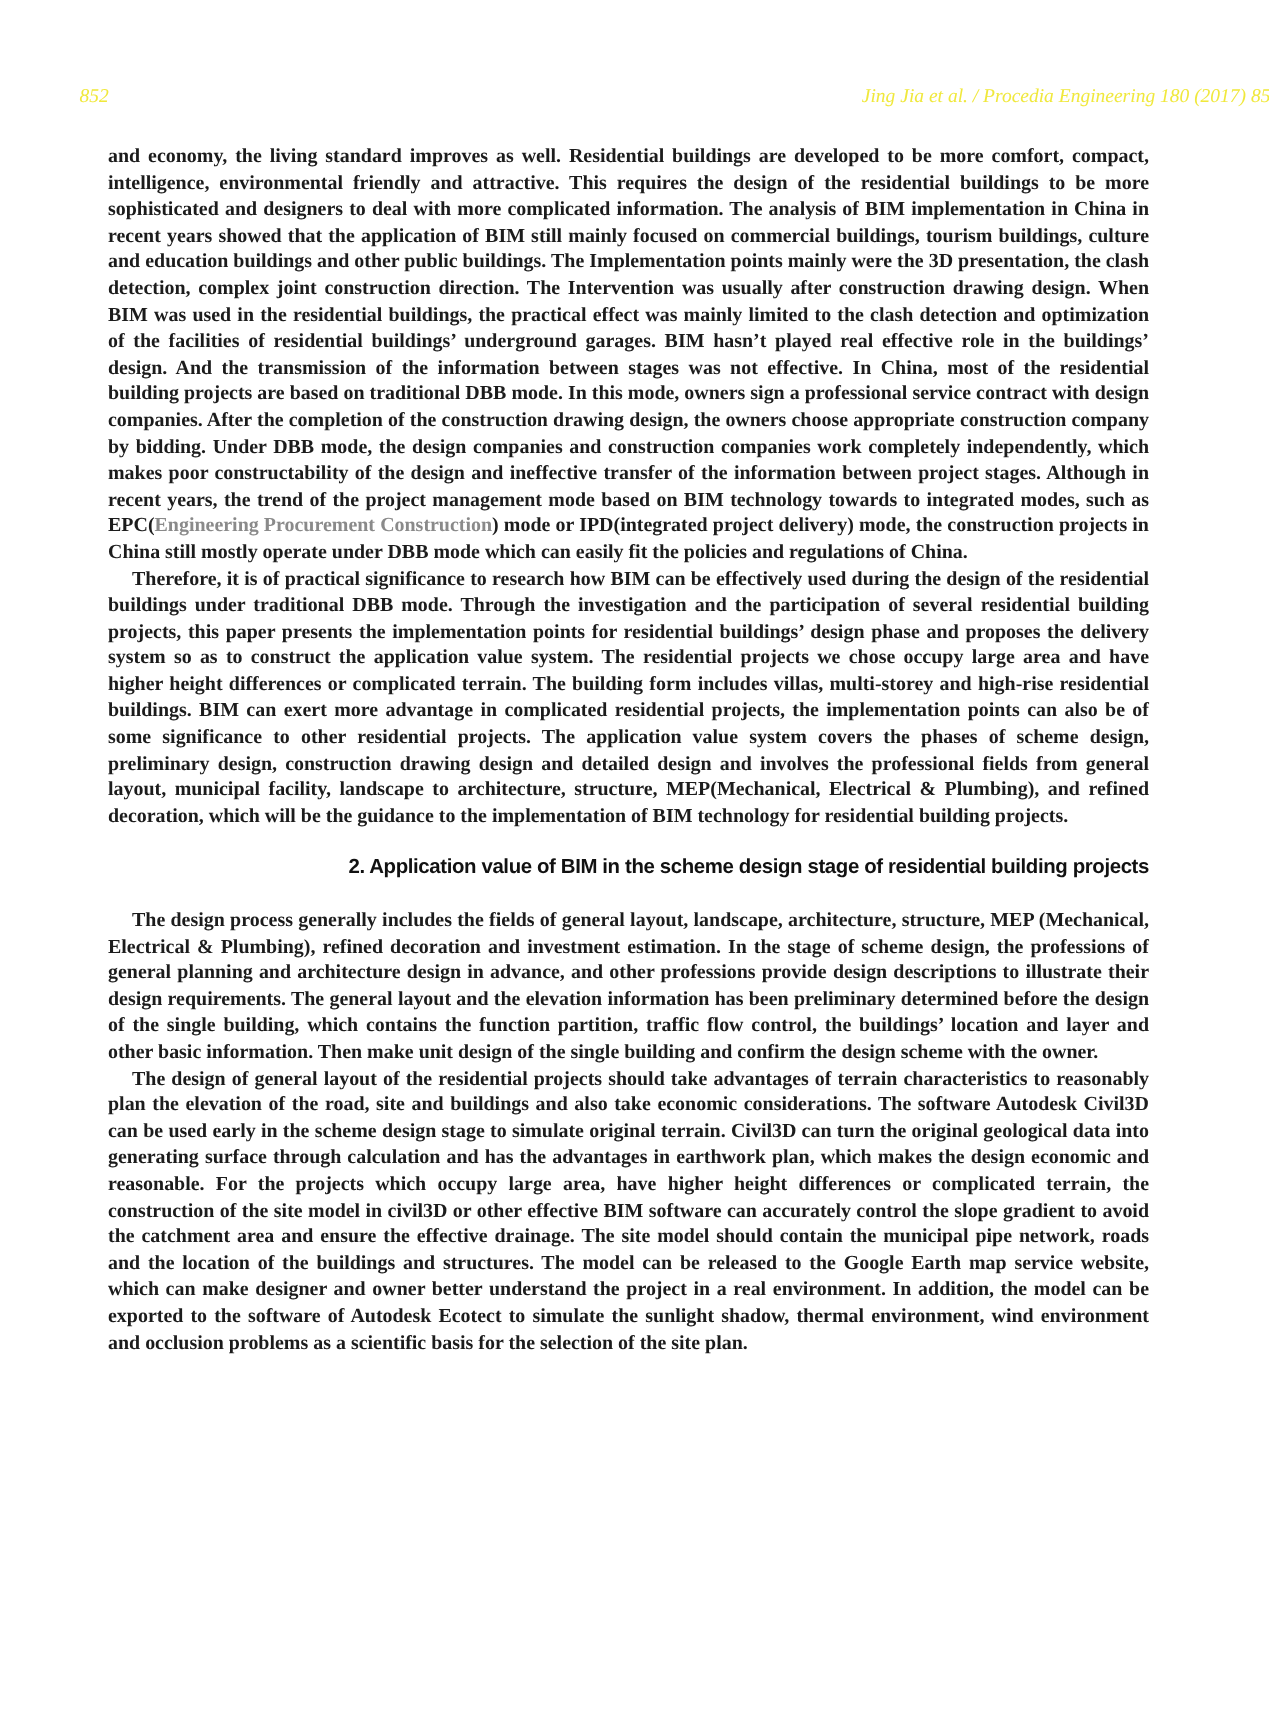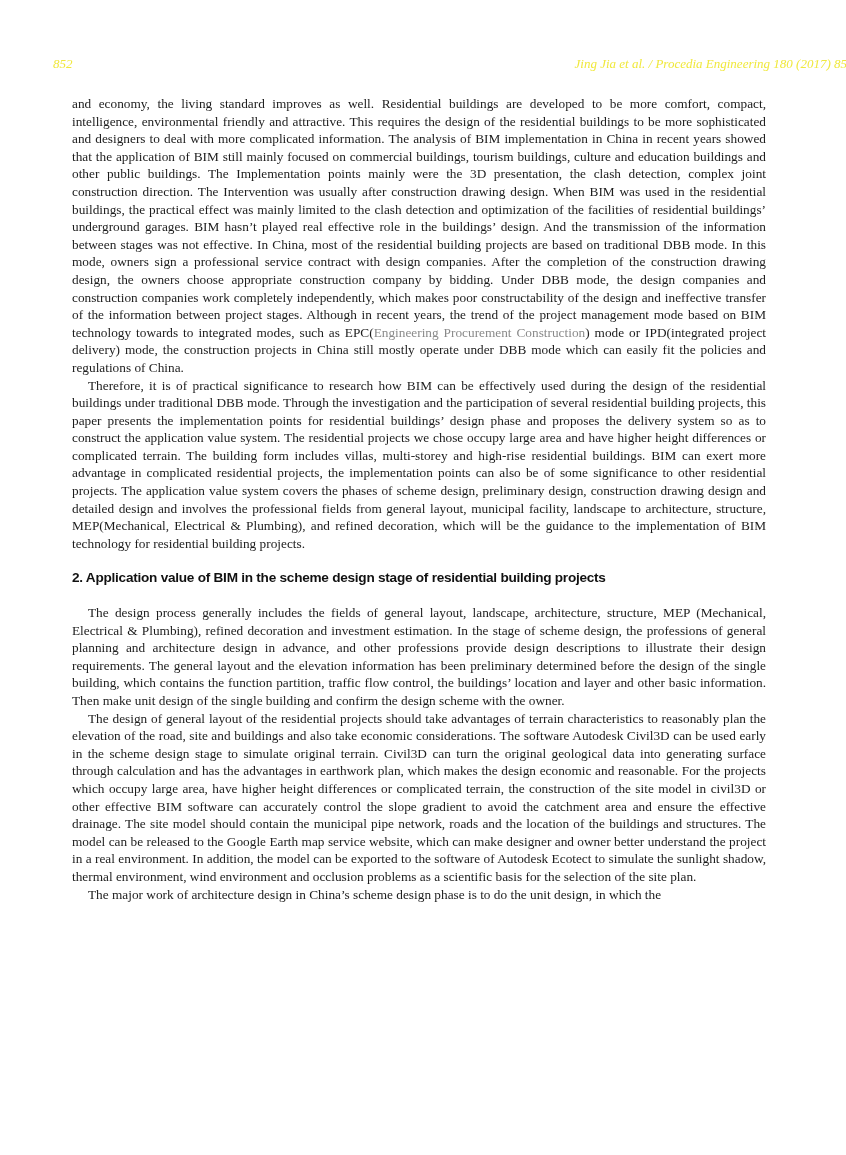--- a/index.html
+++ b/index.html
@@ -43,46 +43,46 @@
     top: 95px;
     width: 694px;
     color: var(--body-color, #1c1c1c);
     font-size: 13.3px;
     line-height: 17.6px;
     text-align: justify;
   }
   .text-block p {
     margin: 0;
     text-indent: 16px;
+    font-weight: bold;
   }
   .text-block p.no-indent {
     text-indent: 0;
   }
   .muted {
     color: var(--muted-color, #8a8a8a);
   }
   h2.section-heading {
     font-family: "Liberation Sans", sans-serif;
     font-weight: bold;
     font-size: 13.6px;
     letter-spacing: -0.25px;
     color: #111111;
     margin: 17px 0 17px 0;
-    text-align: left;
+    text-align: right;
     text-indent: 0;
   }
 </style>
 </head>
 <body>
 
 <header class="page-header">
   <span class="page-number">852</span>
   <span class="running-title">Jing Jia et al. / Procedia Engineering 180 (2017) 851 – 858</span>
 </header>
 
 <main class="text-block">
   <p class="no-indent"><span>and economy, the living standard improves as well. Residential buildings are developed to be more comfort, compact, intelligence, environmental friendly and attractive. This requires the design of the residential buildings to be more sophisticated and designers to deal with more complicated information. The analysis of BIM implementation in China in recent years showed that the application of BIM still mainly focused on commercial buildings, tourism buildings, culture and education buildings and other public buildings. The Implementation points mainly were the 3D presentation, the clash detection, complex joint construction direction. The Intervention was usually after construction drawing design. When BIM was used in the residential buildings, the practical effect was mainly limited to the clash detection and optimization of the facilities of residential buildings’ underground garages. BIM hasn’t played real effective role in the buildings’ design. And the transmission of the information between stages was not effective. In China, most of the residential building projects are based on traditional DBB mode. In this mode, owners sign a professional service contract with design companies. After the completion of the construction drawing design, the owners choose appropriate construction company by bidding. Under DBB mode, the design companies and construction companies work completely independently, which makes poor constructability of the design and ineffective transfer of the information between project stages. Although in recent years, the trend of the project management mode based on BIM technology towards to integrated modes, such as EPC(</span><span class="muted">Engineering Procurement Construction</span><span>) mode or IPD(integrated project delivery) mode, the construction projects in China still mostly operate under DBB mode which can easily fit the policies and regulations of China.</span></p>
   <p>Therefore, it is of practical significance to research how BIM can be effectively used during the design of the residential buildings under traditional DBB mode. Through the investigation and the participation of several residential building projects, this paper presents the implementation points for residential buildings’ design phase and proposes the delivery system so as to construct the application value system. The residential projects we chose occupy large area and have higher height differences or complicated terrain.  The building form includes villas, multi-storey and high-rise residential buildings. BIM can exert more advantage in complicated residential projects, the implementation points can also be of some significance to other residential projects. The application value system covers the phases of scheme design, preliminary design, construction drawing design and detailed design and involves the professional fields from general layout, municipal facility, landscape to architecture, structure, MEP(Mechanical, Electrical &amp; Plumbing), and refined decoration, which will be the guidance to the implementation of BIM technology for residential building projects.</p>
   <h2 class="section-heading">2. Application value of BIM in the scheme design stage of residential building projects</h2>
   <p>The design process generally includes the fields of general layout, landscape, architecture, structure, MEP (Mechanical, Electrical &amp; Plumbing), refined decoration and investment estimation. In the stage of scheme design, the professions of general planning and architecture design in advance, and other professions provide design descriptions to illustrate their design requirements. The general layout and the elevation information has been preliminary determined before the design of the single building, which contains the function partition, traffic flow control, the buildings’ location and layer and other basic information. Then make unit design of the single building and confirm the design scheme with the owner.</p>
   <p>The design of general layout of the residential projects should take advantages of terrain characteristics to reasonably plan the elevation of the road, site and buildings and also take economic considerations. The software Autodesk Civil3D can be used early in the scheme design stage to simulate original terrain. Civil3D can turn the original geological data into generating surface through calculation and has the advantages in earthwork plan, which makes the design economic and reasonable. For the projects which occupy large area, have higher height differences or complicated terrain, the construction of the site model in civil3D or other effective BIM software can accurately control the slope gradient to avoid the catchment area and ensure the effective drainage. The site model should contain the municipal pipe network, roads and the location of the buildings and structures. The model can be released to the Google Earth map service website, which can make designer and owner better understand the project in a real environment. In addition, the model can be exported to the software of Autodesk Ecotect to simulate the sunlight shadow, thermal environment, wind environment and occlusion problems as a scientific basis for the selection of the site plan.</p>
-  <p>The major work of architecture design in China’s scheme design phase is to do the unit design, in which the</p>
 </main>
 
 </body></html>

